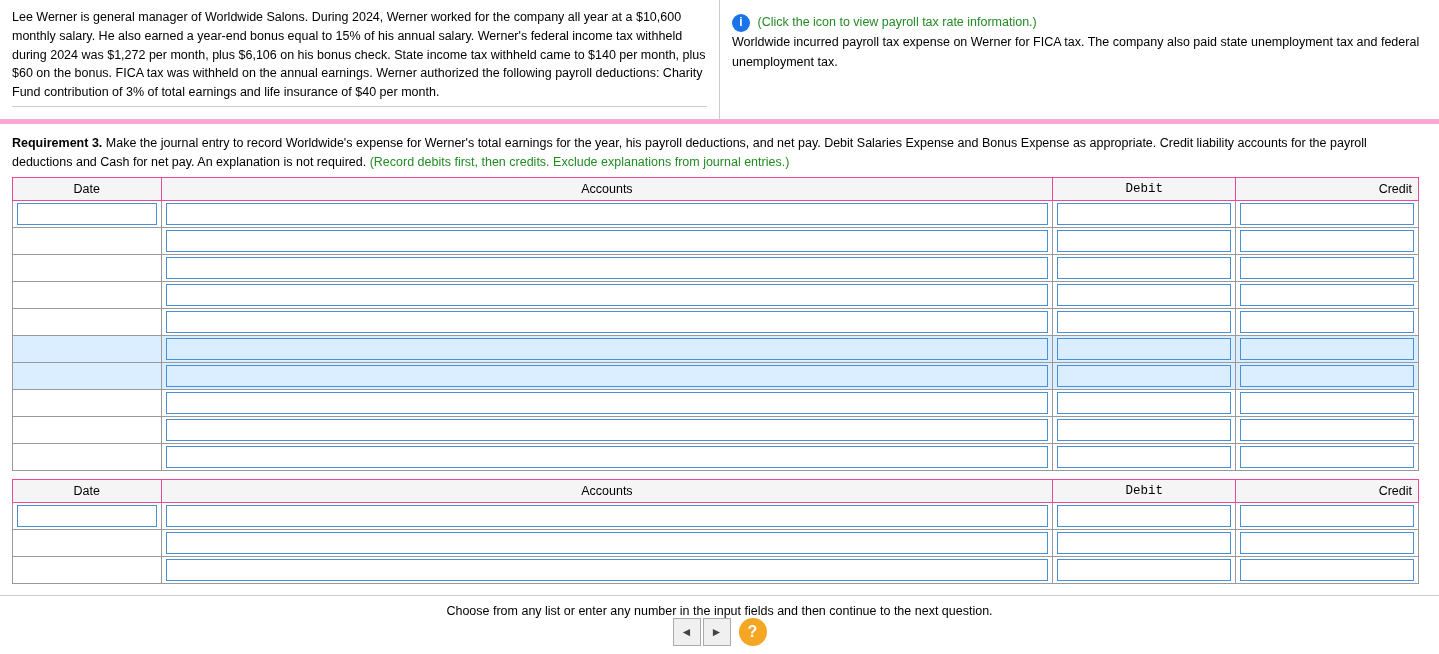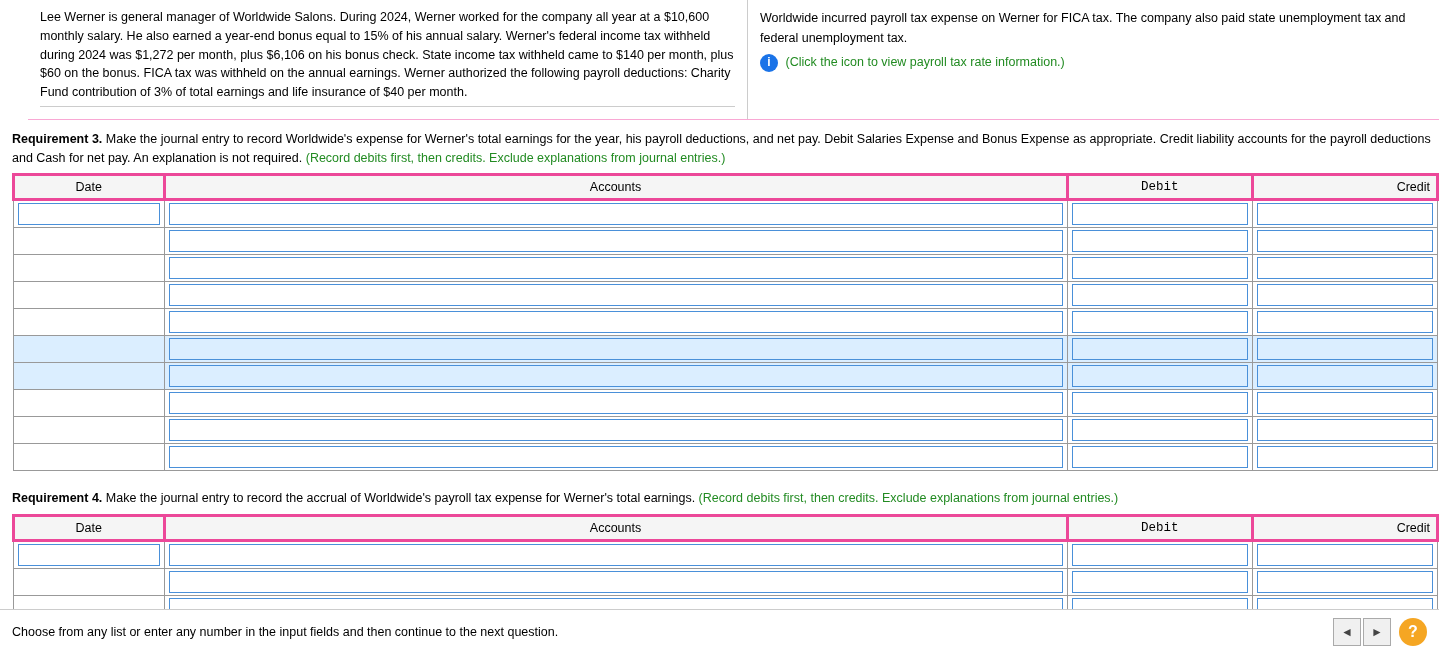--- a/index.html
+++ b/index.html
@@ -16,22 +16,21 @@
     .main-container {
       display: flex;
       flex-direction: column;
       height: 654px;
       overflow: hidden;
       position: relative;
     }
 
     .top-section {
       display: flex;
-      border-bottom: 1px solid #f9a8d4;
-      margin-left: 28px;
+      border-bottom: 5px solid #f9a8d4;
     }
 
     .top-left {
       flex: 0 0 720px;
       padding: 8px 12px;
       border-right: 1px solid #ccc;
       font-size: 12.5px;
       line-height: 1.5;
     }
 
@@ -63,21 +62,21 @@
     }
 
     .requirements-link {
       color: #1155cc;
       text-decoration: underline;
     }
 
     .content-section {
       flex: 1;
       overflow-y: auto;
-      padding: 0 0 12px 12px;
+      padding: 0 20px 12px 12px;
     }
 
     .requirement-text {
       padding: 10px 0 6px 0;
       font-size: 12.5px;
       line-height: 1.5;
     }
 
     .requirement-text strong {
       font-weight: bold;
@@ -89,21 +88,21 @@
 
     .journal-table {
       width: 100%;
       border-collapse: collapse;
       margin-bottom: 8px;
       table-layout: fixed;
     }
 
     .journal-table th {
       background: #f5f5f5;
-      border: 3px solid #ec4899;
+      border: 1px solid #ec4899;
       padding: 4px 6px;
       text-align: center;
       font-weight: normal;
       font-size: 12.5px;
     }
 
     .journal-table th.date-col {
       width: 65px;
     }
 
@@ -169,20 +168,21 @@
     }
 
     .bottom-bar {
       border-top: 1px solid #ccc;
       padding: 8px 12px;
       font-size: 12.5px;
       display: flex;
       align-items: center;
       justify-content: space-between;
       background: #fff;
+      flex-direction: column;
     }
 
     .help-icon {
       width: 28px;
       height: 28px;
       background: #f5a623;
       border-radius: 50%;
       display: flex;
       align-items: center;
       justify-content: center;
@@ -214,25 +214,25 @@
 <body>
 
 <div class="main-container">
 
   <div class="top-section">
     <div class="top-left">
       <p>Lee Werner is general manager of Worldwide Salons. During 2024, Werner worked for the company all year at a $10,600 monthly salary. He also earned a year-end bonus equal to 15% of his annual salary. Werner's federal income tax withheld during 2024 was $1,272 per month, plus $6,106 on his bonus check. State income tax withheld came to $140 per month, plus $60 on the bonus. FICA tax was withheld on the annual earnings. Werner authorized the following payroll deductions: Charity Fund contribution of 3% of total earnings and life insurance of $40 per month.</p>
       <hr class="separator-line">
     </div>
     <div class="top-right">
-      <p>Worldwide incurred payroll tax expense on Werner for FICA tax. The company also paid state unemployment tax and federal unemployment tax.</p>
       <p style="margin-top:4px;">
         <span class="info-icon">i</span>
         <span class="click-info">(Click the icon to view payroll tax rate information.)</span>
       </p>
+      <p>Worldwide incurred payroll tax expense on Werner for FICA tax. The company also paid state unemployment tax and federal unemployment tax.</p>
     </div>
   </div>
 
   <div class="content-section">
 
     <div class="requirement-text">
       <strong>Requirement 3.</strong>
       <span> Make the journal entry to record Worldwide's expense for Werner's total earnings for the year, his payroll deductions, and net pay. Debit Salaries Expense and Bonus Expense as appropriate. Credit liability accounts for the payroll deductions and Cash for net pay. An explanation is not required.</span>
       <span class="green-instruction">(Record debits first, then credits. Exclude explanations from journal entries.)</span>
     </div>
@@ -375,25 +375,20 @@
           <td class="debit-cell">
             <input type="text" class="input-field" style="">
           </td>
           <td class="credit-cell">
             <input type="text" class="input-field" style="">
           </td>
         </tr>
       </tbody>
     </table>
 
-    <div class="requirement-text">
-      <strong>Requirement 4.</strong>
-      <span> Make the journal entry to record the accrual of Worldwide's payroll tax expense for Werner's total earnings.</span>
-      <span class="green-instruction">(Record debits first, then credits. Exclude explanations from journal entries.)</span>
-    </div>
 
     <table class="journal-table">
       <thead>
         <tr>
           <th class="date-col">Date</th>
           <th class="accounts-col">Accounts</th>
           <th class="debit-col">Debit</th>
           <th class="credit-col">Credit</th>
         </tr>
       </thead>

